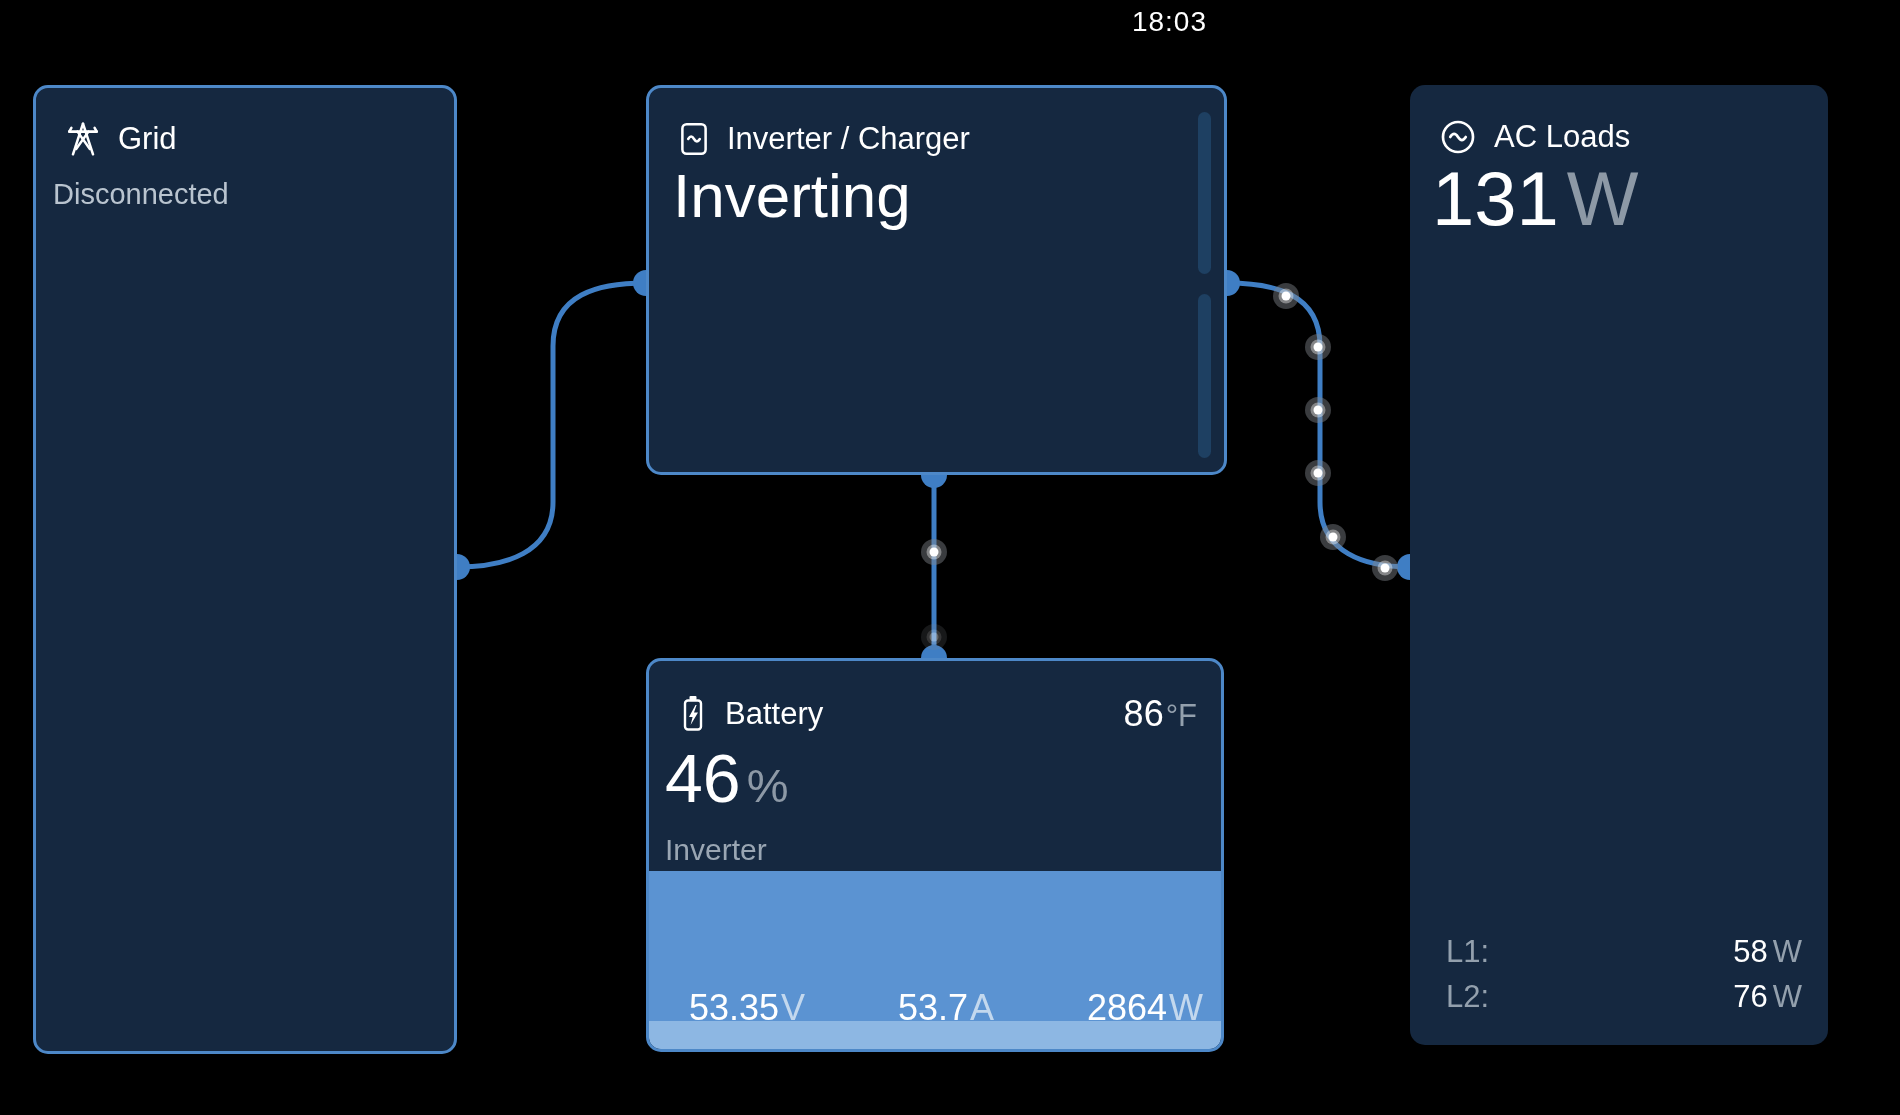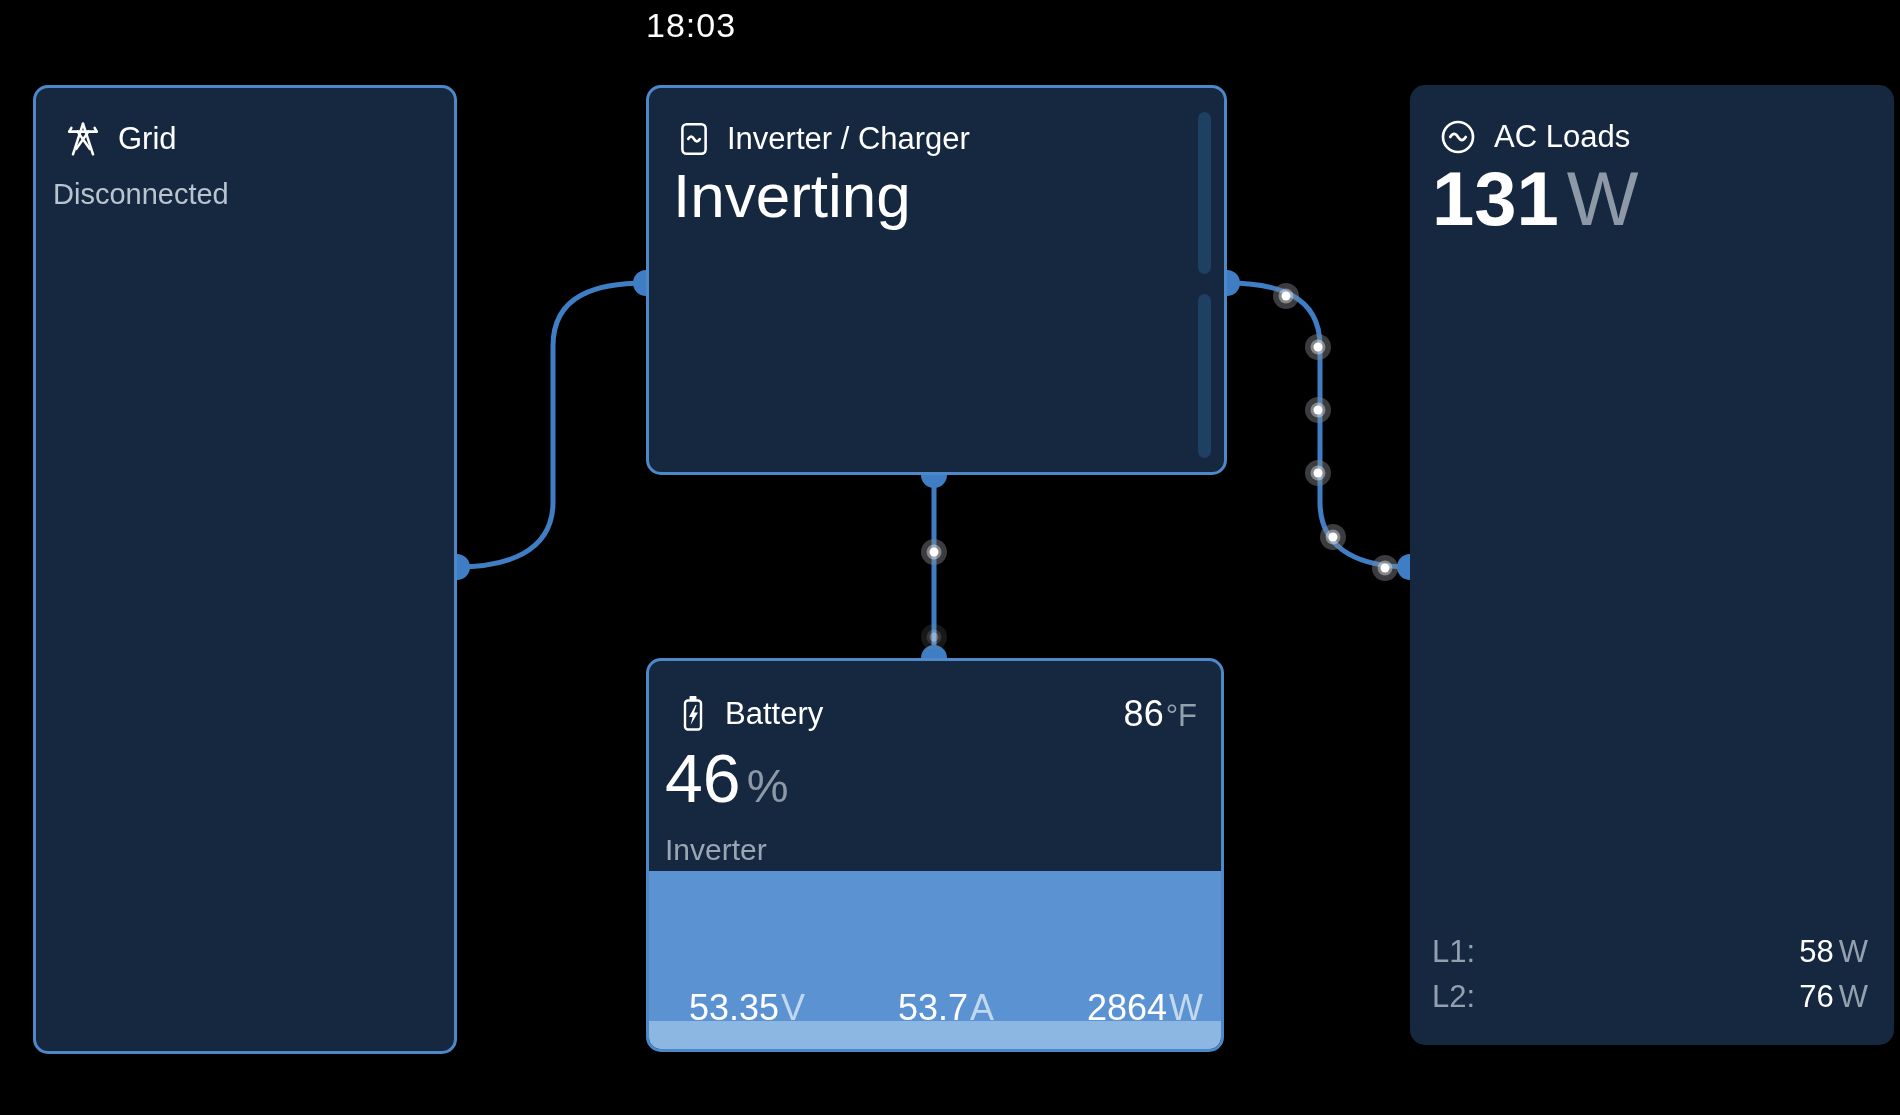--- a/index.html
+++ b/index.html
@@ -3,32 +3,32 @@
 <meta charset="utf-8">
 <style>
   html,body{margin:0;padding:0;background:#000;}
   .canvas{
     position:relative;width:1900px;height:1115px;overflow:hidden;
     background:var(--bg,#000);
     font-family:"Liberation Sans","DejaVu Sans",sans-serif;
     -webkit-font-smoothing:antialiased;
   }
   .clock{
-    position:absolute;top:6px;left:646px;width:581px;text-align:left;
-    font-size:34px;color:var(--text-primary,#fff);letter-spacing:1px;
+    position:absolute;top:6px;left:626px;width:581px;text-align:right;
+    font-size:28px;color:var(--text-primary,#fff);letter-spacing:1px;
   }
   .tile{
     position:absolute;background:var(--tile-bg,#152840);
     border-radius:15px;box-sizing:border-box;
   }
   .tile.bordered{border:3px solid var(--accent-border,#4d88c8);}
   #grid-tile{left:33px;top:85px;width:424px;height:969px;}
   #inverter-tile{left:646px;top:85px;width:581px;height:390px;}
   #battery-tile{left:646px;top:658px;width:578px;height:394px;overflow:hidden;padding-left:19px;}
-  #ac-tile{left:1410px;top:85px;width:484px;height:960px;}
+  #ac-tile{left:1410px;top:85px;width:418px;height:960px;}
 
   .tile-header{
     position:absolute;top:32px;left:28px;right:24px;
     display:flex;align-items:center;gap:16px;
     color:var(--text-primary,#fff);font-size:31px;
   }
   .tile-header .hgroup{display:flex;align-items:center;gap:16px;}
   .tile-header.spread{justify-content:space-between;}
   .icon{display:inline-flex;align-items:center;justify-content:center;}
   .icon svg{display:block;}
@@ -42,24 +42,24 @@
     font-size:62px;color:var(--text-primary,#fff);
   }
   .scroll-hint{
     position:absolute;right:13px;width:13px;border-radius:7px;
     background:#1e4062;
   }
   .scroll-hint.top{top:24px;height:162px;}
   .scroll-hint.bottom{top:206px;height:164px;}
 
   .big-power{position:absolute;top:70px;left:22px;white-space:nowrap;}
-  .big-power .big-val{font-size:76px;color:var(--text-primary,#fff);font-weight:bold;}
+  .big-power .big-val{font-size:76px;color:var(--text-primary,#fff);}
   .big-power .big-unit{font-size:76px;color:#8d99a6;margin-left:8px;}
 
-  .load-lines{position:absolute;left:22px;right:26px;bottom:26px;margin-top:44px;}
+  .load-lines{position:absolute;left:36px;right:26px;bottom:26px;margin-top:44px;}
   .load-line{display:flex;justify-content:space-between;align-items:baseline;font-size:31px;line-height:45px;}
   .load-line .load-label{color:#93a0ad;}
   .load-line .load-val{color:var(--text-primary,#fff);}
   .load-line .load-unit{color:#93a0ad;margin-left:5px;}
 
   .temp{white-space:nowrap;}
   .temp .temp-val{font-size:36px;color:var(--text-primary,#fff);}
   .temp .temp-unit{font-size:31px;color:#93a0ad;margin-left:2px;}
 
   .soc{position:absolute;top:78px;left:16px;white-space:nowrap;}

